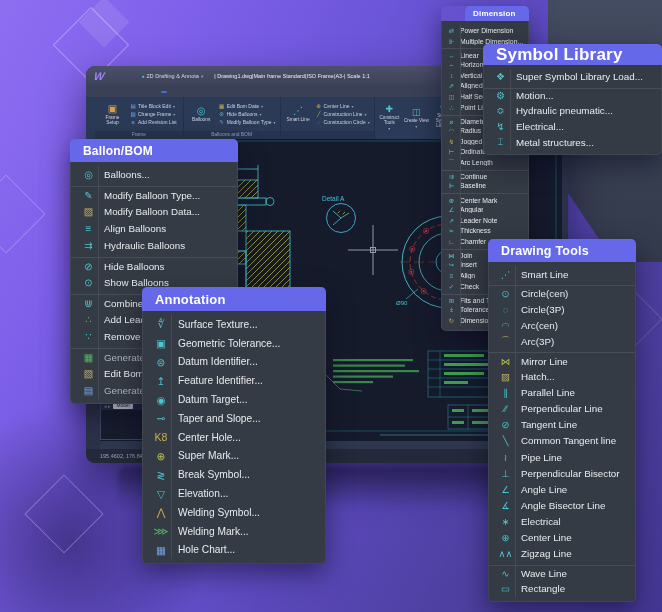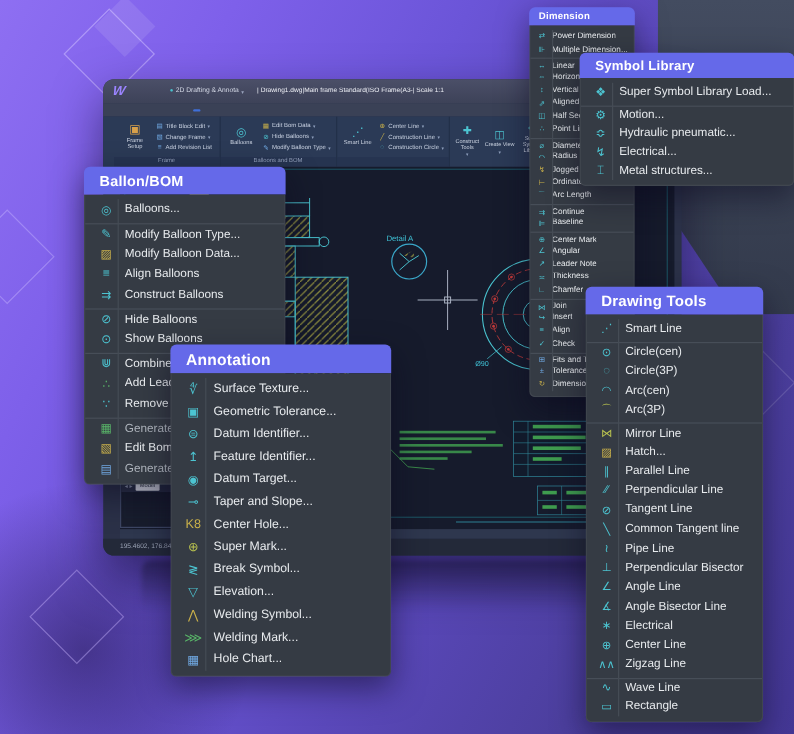--- a/index.html
+++ b/index.html
@@ -74,28 +74,28 @@
   .panel .bd { background:#353b44; border-radius:0 0 5px 5px; position:relative; padding:4px 0;
     border:1px solid rgba(255,255,255,.06); border-top:none; }
   .panel .bd::before { content:""; position:absolute; top:4px; bottom:4px; width:1px; background:#454c55; }
   .row { display:flex; align-items:center; }
   .row .ic { text-align:center; color:#4cc4d1; flex:0 0 auto; }
   .row .lb { color:#e8ebee; white-space:nowrap; overflow:hidden; }
   .row.dim .lb { color:#aeb4bc; }
   .sep { border-top:1px solid #474e58; margin-top:3px; padding-top:3px; }
 
   #p-dimension { left:441px; top:6px; width:88px; z-index:30; }
-  #p-dimension .hd { height:15px; font-size:8px; padding-left:8px; }
+  #p-dimension .hd { height:15px; font-size:8px; padding-left:8px;margin-left:24px; }
   #p-dimension .bd::before { left:18px; }
   #p-dimension .row { height:10.7px; padding:0 5px; gap:4px; font-size:6.8px; }
   #p-dimension .row .ic { width:9px; font-size:6.3px; }
   #p-dimension .sep { margin-top:2px; padding-top:2px; }
 
   #p-symbol { left:483px; top:44px; width:179px; z-index:40; }
-  #p-symbol .hd { height:21px; font-size:11px; }
+  #p-symbol .hd { height:21px; font-size:17px; }
   #p-symbol .bd::before { left:26px; }
   #p-symbol .row { height:15.6px; padding:0 9px; gap:8px; font-size:9.8px; }
   #p-symbol .row .ic { width:15px; font-size:10px; }
 
   #p-ballon { left:70px; top:139px; width:168px; z-index:20; }
   #p-ballon .hd { height:23px; font-size:12px; }
   #p-ballon .bd::before { left:27px; }
   #p-ballon .row { height:17px; padding:0 10px; gap:8px; font-size:9.8px; }
   #p-ballon .row .ic { width:15px; font-size:10px; }
 
@@ -529,21 +529,21 @@
         <div class="row">
         <span class="ic" style="color: rgb(201, 176, 74);">▨</span>
         <span class="lb">Modify Balloon Data...</span>
       </div>
         <div class="row">
         <span class="ic">≡</span>
         <span class="lb">Align Balloons</span>
       </div>
         <div class="row">
         <span class="ic">⇉</span>
-        <span class="lb">Construct Balloons</span>
+        <span class="lb">Hydraulic Balloons</span>
       </div>
         <div class="row sep">
         <span class="ic">⊘</span>
         <span class="lb">Hide Balloons</span>
       </div>
         <div class="row">
         <span class="ic">⊙</span>
         <span class="lb">Show Balloons</span>
       </div>
         <div class="row sep">

